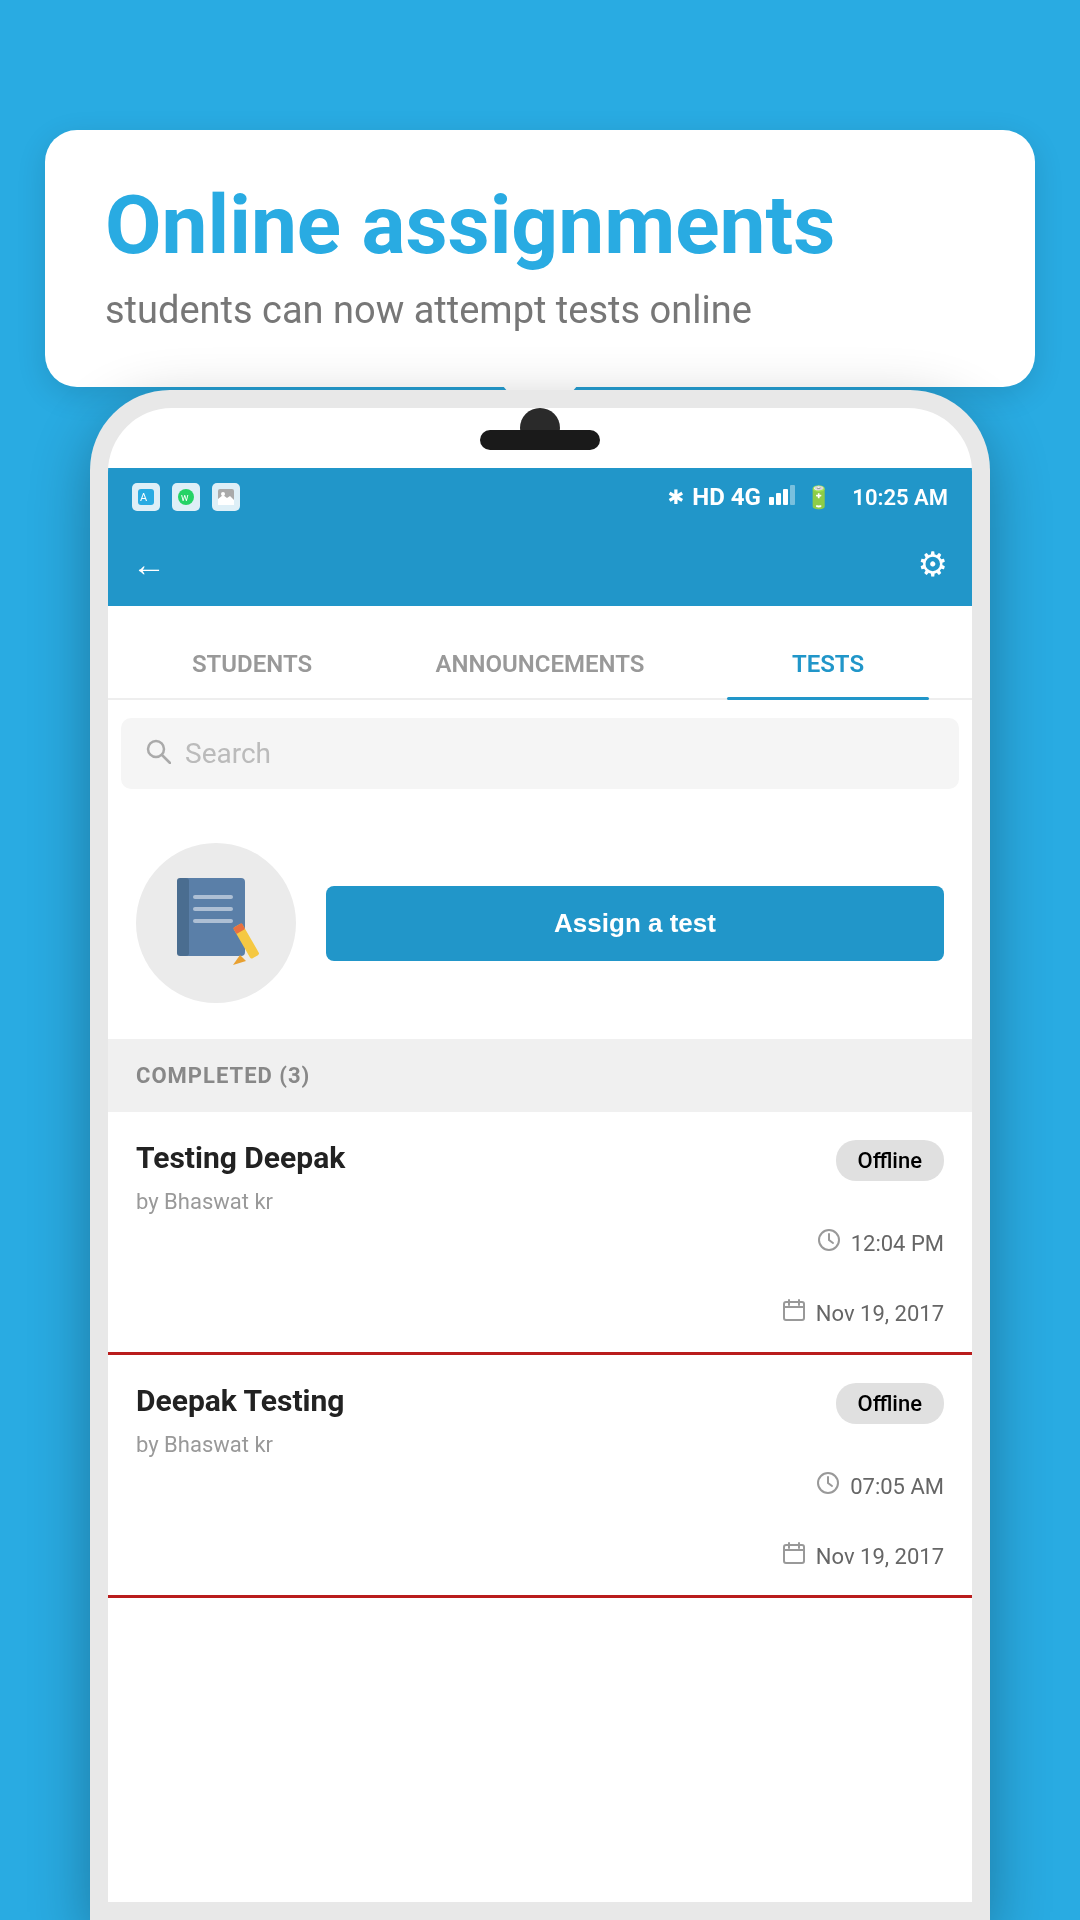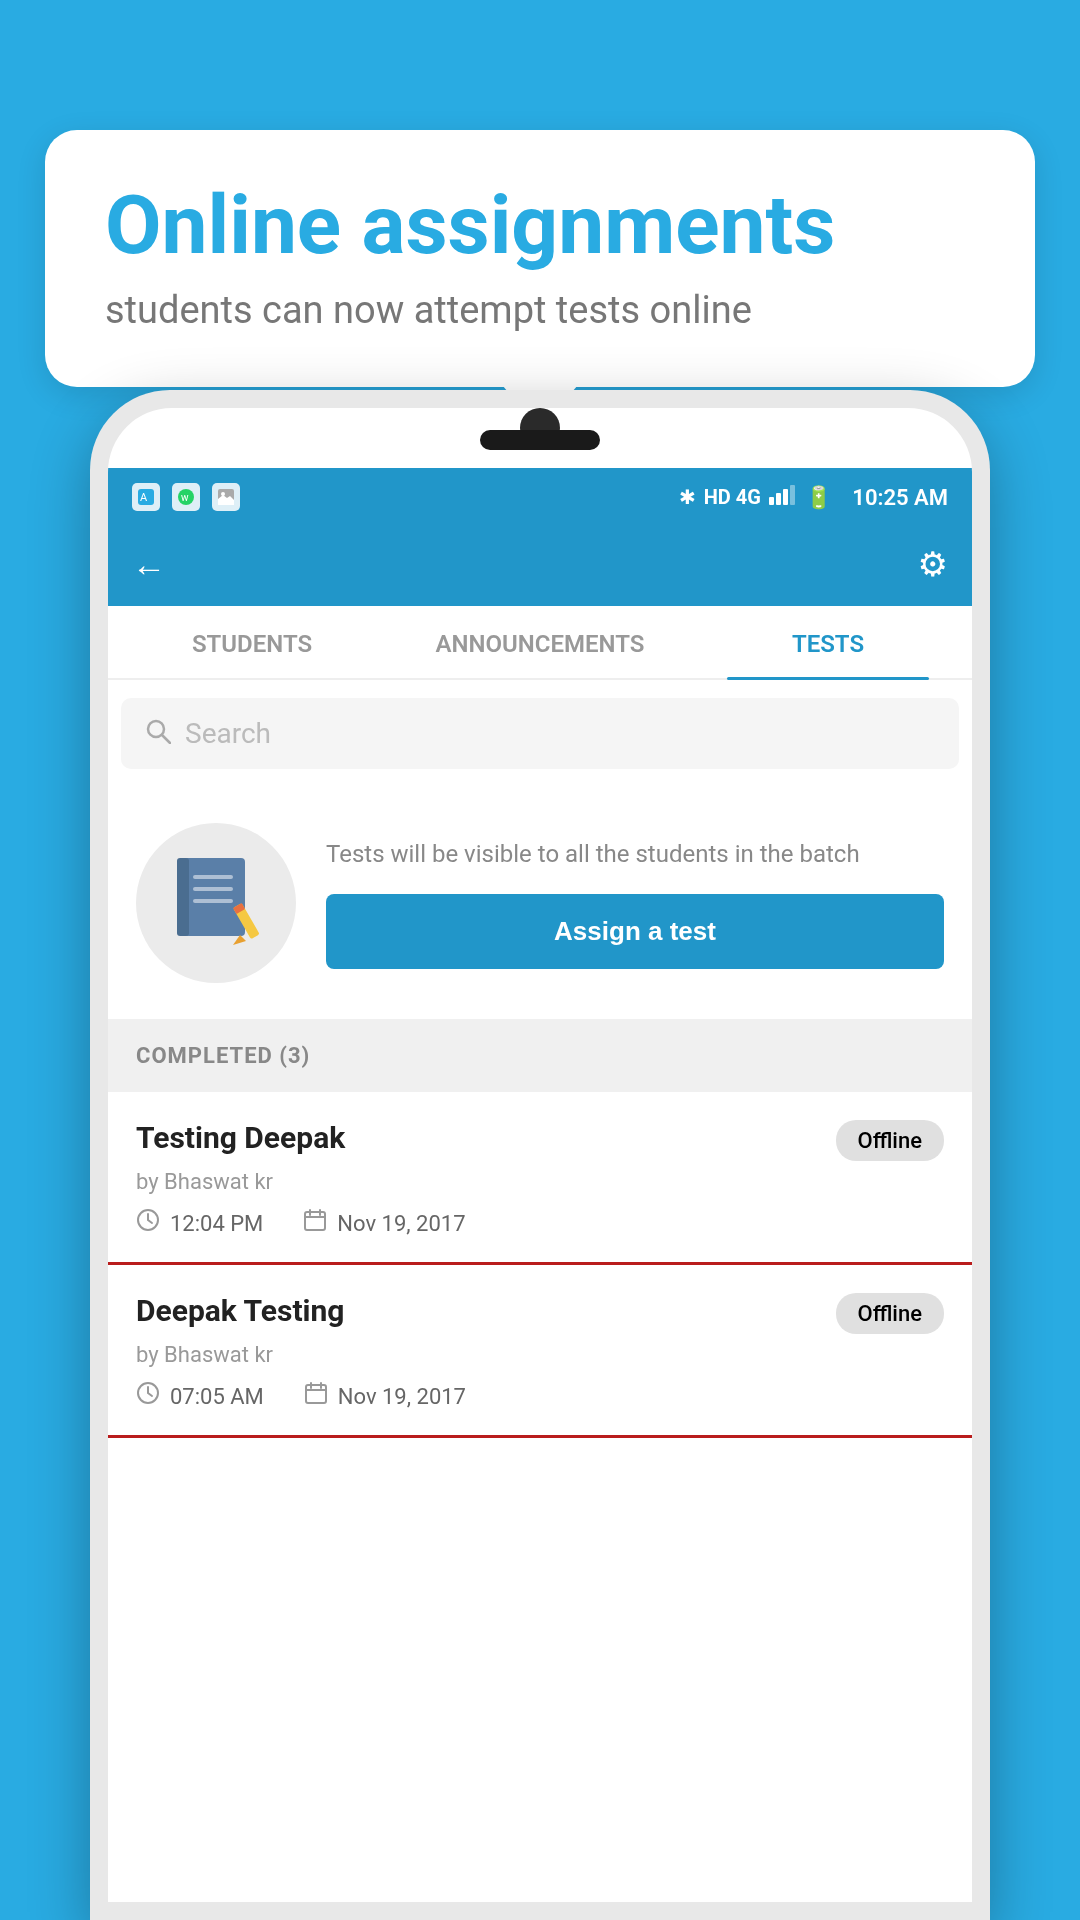--- a/index.html
+++ b/index.html
@@ -149,21 +149,21 @@
     
     .tabs {
       display: flex;
       background: white;
       border-bottom: 2px solid #eee;
     }
 
     .tab {
       flex: 1;
       text-align: center;
-      padding: 24px 0 20px;
+      padding: 44px 0 20px;
       font-size: 24px;
       font-weight: 600;
       color: #999;
       cursor: pointer;
       position: relative;
     }
 
     .tab.active {
       color: #2196C9;
     }
@@ -289,20 +289,21 @@
     .test-author {
       font-size: 22px;
       color: #999;
       margin-bottom: 14px;
     }
 
     .test-meta {
       display: flex;
       gap: 40px;
       align-items: flex-end;
+      flex-direction: column;
     }
 
     .meta-item {
       display: flex;
       align-items: center;
       gap: 10px;
       font-size: 22px;
       color: #666;
     }
 
@@ -344,21 +345,21 @@
         <div class="status-icon">
           <svg width="16" height="16" viewBox="0 0 16 16">
               <rect width="16" height="16" rx="2" fill="#aaa"></rect>
               <circle cx="5" cy="5" r="2" fill="#fff"></circle>
               <path d="M0 10 L5 6 L9 9 L12 7 L16 11 L16 16 L0 16Z" fill="#fff"></path>
             </svg>
         </div>
       </div>
       <div class="status-right">
         <span style="font-size:20px;">✱</span>
-        <span style="font-size:20px;font-weight:700;">HD 4G</span>
+        <span style="font-size:24px;font-weight:700;">HD 4G</span>
         <span>
           <svg width="28" height="20" viewBox="0 0 28 20" fill="white">
             <rect x="0" y="12" width="5" height="8" rx="1"></rect>
             <rect x="7" y="8" width="5" height="12" rx="1"></rect>
             <rect x="14" y="4" width="5" height="16" rx="1"></rect>
             <rect x="21" y="0" width="5" height="20" rx="1" fill="rgba(255,255,255,0.4)"></rect>
           </svg>
         </span>
         <span style="font-size:22px;">🔋</span>
         <span style="font-size:22px;font-weight:600;margin-left:12px;">10:25 AM</span>
@@ -406,21 +407,20 @@
           <rect x="22" y="22" width="40" height="4" rx="2" fill="rgba(255,255,255,0.5)"></rect>
           <rect x="22" y="34" width="40" height="4" rx="2" fill="rgba(255,255,255,0.5)"></rect>
           <rect x="22" y="46" width="40" height="4" rx="2" fill="rgba(255,255,255,0.5)"></rect>
 
           <rect x="62" y="55" width="10" height="36" rx="2" fill="#f5c842" transform="rotate(-30 62 55)"></rect>
           <polygon points="69,82 75,88 62,92" fill="#e8a030"></polygon>
           <rect x="62" y="55" width="10" height="7" rx="1" fill="#e87040" transform="rotate(-30 62 55)"></rect>
         </svg>
       </div>
       <div class="assign-content">
-        <div class="assign-info-text">Tests will be visible to all the students in the batch</div>
         <button class="assign-button">Assign a test</button>
       </div>
     </div>
 
     <div class="section-header">COMPLETED (3)</div>
 
     <div class="test-item">
       <div class="test-item-header">
         <span class="test-name">Testing Deepak</span>
         <span class="offline-badge">Offline</span>

